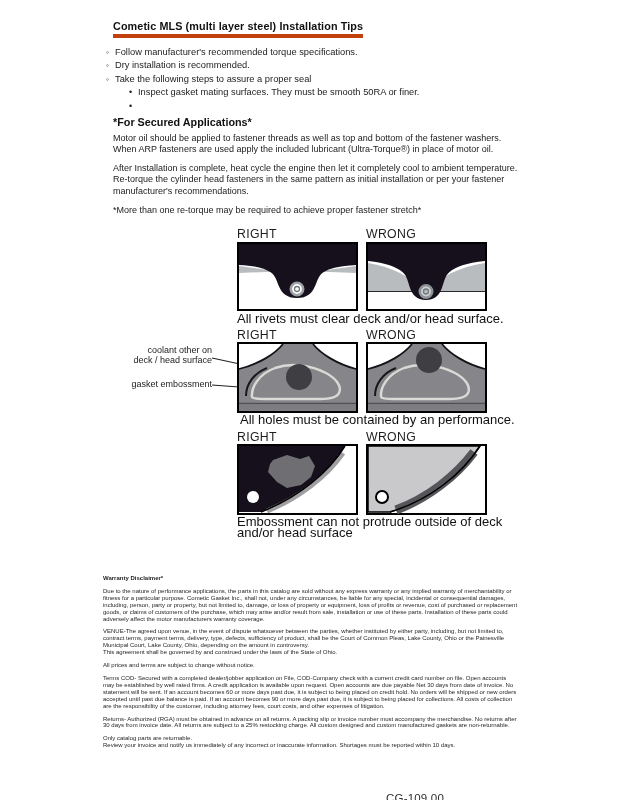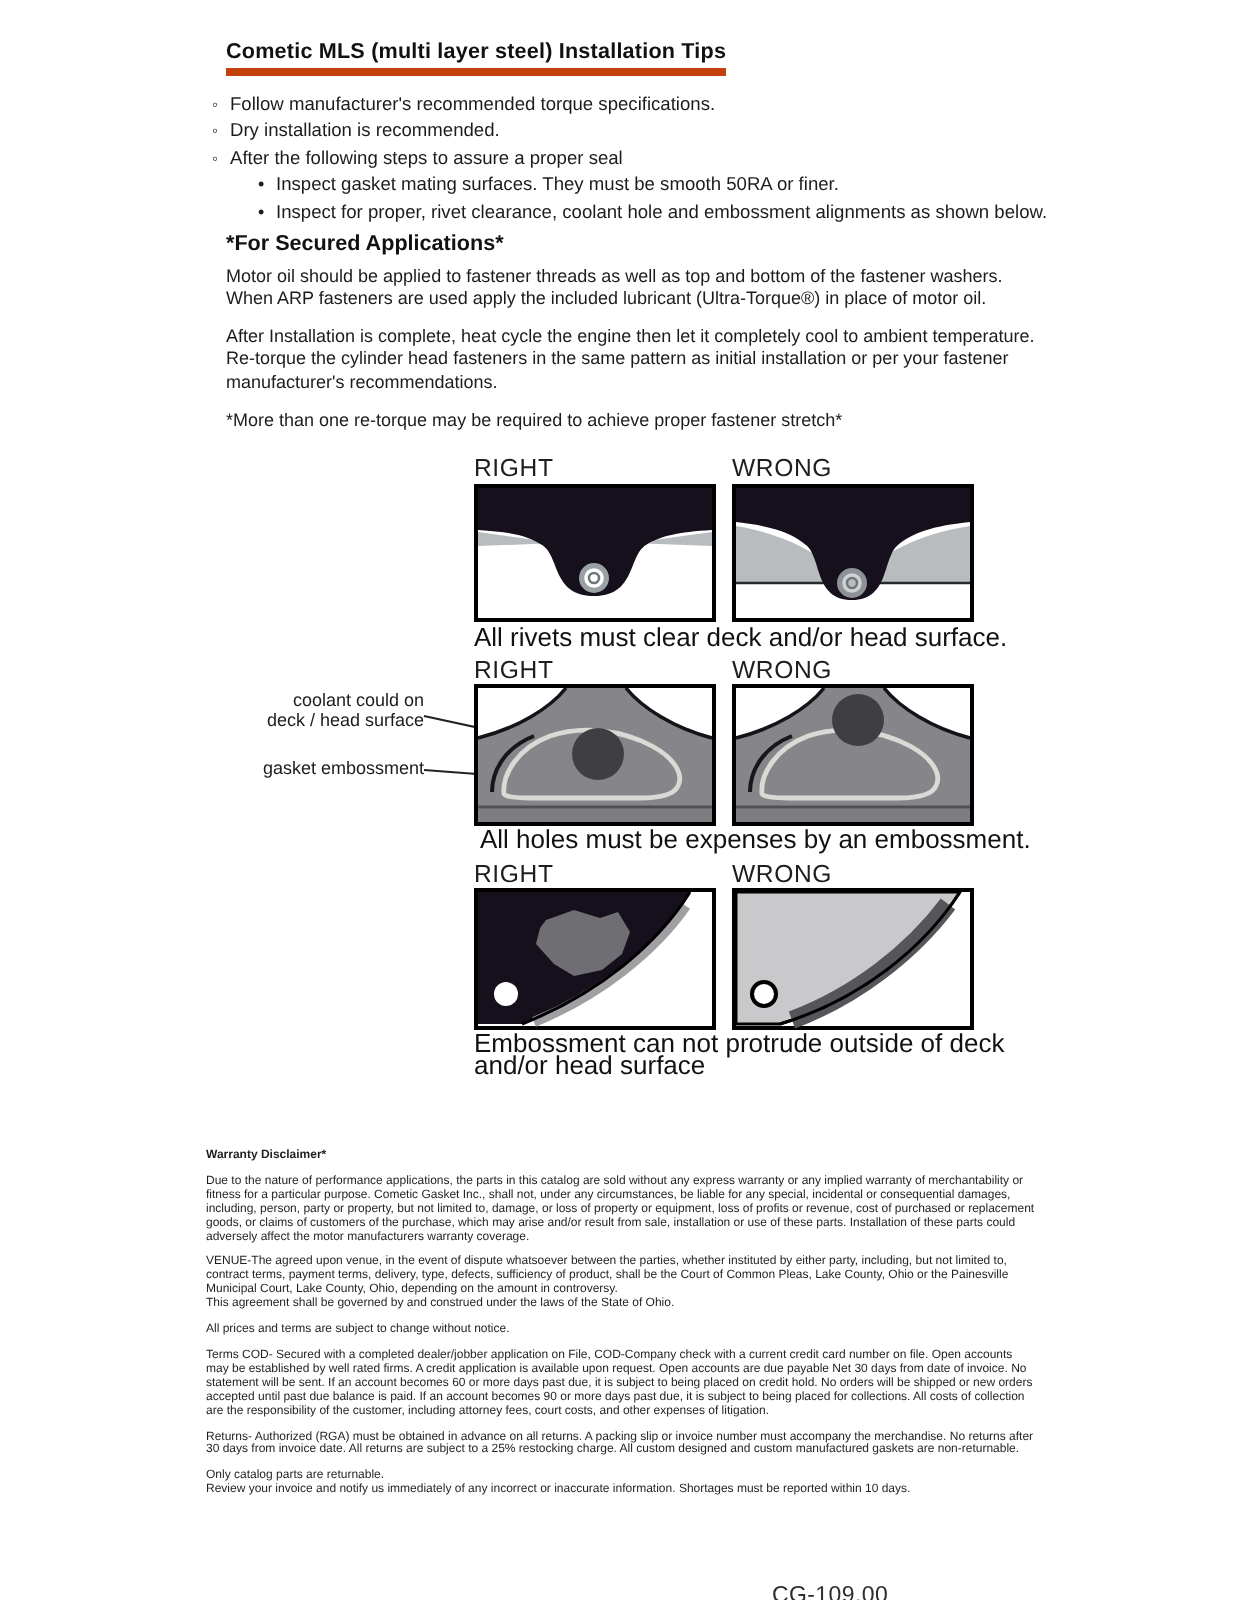--- a/index.html
+++ b/index.html
@@ -42,29 +42,28 @@
     <div class="bullet-row">
       <span class="marker">◦</span>
       <span>Follow manufacturer's recommended torque specifications.</span>
     </div>
     <div class="bullet-row">
       <span class="marker">◦</span>
       <span>Dry installation is recommended.</span>
     </div>
     <div class="bullet-row">
       <span class="marker">◦</span>
-      <span>After the following steps to assure a proper seal</span>
+      <span>Take the following steps to assure a proper seal</span>
     </div>
     <div class="bullet-row sub">
       <span class="marker">•</span>
       <span>Inspect gasket mating surfaces.  They must be smooth 50RA or finer.</span>
     </div>
     <div class="bullet-row sub">
       <span class="marker">•</span>
-      <span>Inspect for proper, rivet clearance, coolant hole and embossment alignments as shown below.</span>
     </div>
   </div>
 
   <div class="abs diesel-heading">*For Secured Applications*</div>
   <div class="abs para p1">Motor oil should be applied to fastener threads as well as top and bottom of the fastener washers. When ARP fasteners are used apply the included lubricant (Ultra-Torque®) in place of motor oil.</div>
   <div class="abs para p2">After Installation is complete, heat cycle the engine then let it completely cool to ambient temperature. Re-torque the cylinder head fasteners in the same pattern as initial installation or per your fastener manufacturer's recommendations.</div>
   <div class="abs para note">*More than one re-torque may be required to achieve proper fastener stretch*</div>
 
   <div class="abs fig-header" style="left:237px;top:227px;">RIGHT</div>
   <div class="abs fig-header" style="left:366px;top:227px;">WRONG</div>
@@ -87,21 +86,21 @@
     <circle cx="60" cy="49.5" r="6.2" fill="#cfd2d4" stroke="#8c9296" stroke-width="2.6"></circle>
     <circle cx="60" cy="49.5" r="2.5" fill="#b9bdbf" stroke="#70777c" stroke-width="1.3"></circle>
   </svg>
 
   <div class="abs fig-caption" style="left:237px;top:314px;">All rivets must clear deck and/or head surface.</div>
 
   <div class="abs fig-header" style="left:237px;top:328px;">RIGHT</div>
   <div class="abs fig-header" style="left:366px;top:328px;">WRONG</div>
 
   <div class="abs fig-label" style="right:406px;top:345px;">
-    <div>coolant could on</div>
+    <div>coolant other on</div>
     <div>deck / head surface</div>
   </div>
   <div class="abs fig-label" style="right:406px;top:379px;text-align:right;">gasket embossment</div>
 
   <svg class="abs" style="left:208px;top:344px;" width="160" height="60" viewBox="0 0 160 60">
     <line x1="4" y1="14" x2="87" y2="32" stroke="#222" stroke-width="1.1"></line>
     <line x1="4" y1="41" x2="57" y2="45" stroke="#222" stroke-width="1.1"></line>
   </svg>
 
   <svg class="abs figbox" style="left:237px;top:342px;" width="121" height="71" viewBox="0 0 121 71">
@@ -123,21 +122,21 @@
     <path d="M119,2 L76,2 C84,12 100,22 119,27 Z" fill="#ffffff"></path>
     <path d="M46,2 C38,12 22,22 2,27" stroke="#141418" stroke-width="1.8" fill="none"></path>
     <path d="M76,2 C84,12 100,22 119,27" stroke="#141418" stroke-width="1.8" fill="none"></path>
     <line x1="2" y1="61.5" x2="119" y2="61.5" stroke="#515155" stroke-width="1.6"></line>
     <rect x="2" y="62.5" width="117" height="6.5" fill="#7e7e82"></rect>
     <path d="M9,54 C9,42 17,31 30,26" stroke="#17171b" stroke-width="2" fill="none"></path>
     <path d="M15,55 C14,45 22,32 38,26 C54,20.5 74,23 89,31 C100,37 105,45 102,51 C100,55.5 92,57 83,57 L28,57 C19,57 15.5,56 15,55 Z" fill="none" stroke="#d9d9d5" stroke-width="2.4"></path>
     <circle cx="63" cy="18" r="13" fill="#3e3e43"></circle>
   </svg>
 
-  <div class="abs fig-caption" style="left:240px;top:415px;">All holes must be expenses by an embossment.</div>
+  <div class="abs fig-caption" style="left:240px;top:415px;">All holes must be contained by an performance.</div>
 
   <div class="abs fig-header" style="left:237px;top:430px;">RIGHT</div>
   <div class="abs fig-header" style="left:366px;top:430px;">WRONG</div>
 
   <svg class="abs figbox" style="left:237px;top:444px;" width="121" height="71" viewBox="0 0 121 71">
     <rect x="1" y="1" width="119" height="69" fill="#ffffff" stroke="#000" stroke-width="2"></rect>
     <path d="M2,2 H108 C92,28 62,53 24,68 L2,68 Z" fill="#160f1c"></path>
     <path d="M106,9 C90,32 62,54 30,67" stroke="#a0a0a3" stroke-width="5" fill="none"></path>
     <path d="M108,2 C92,28 62,53 24,68" stroke="#000" stroke-width="1.5" fill="none"></path>
     <path d="M36,16 L50,11 L63,15 L72,12 L78,22 L74,33 L64,41 L50,44 L40,38 L31,28 L33,20 Z" fill="#6f6f73"></path>

